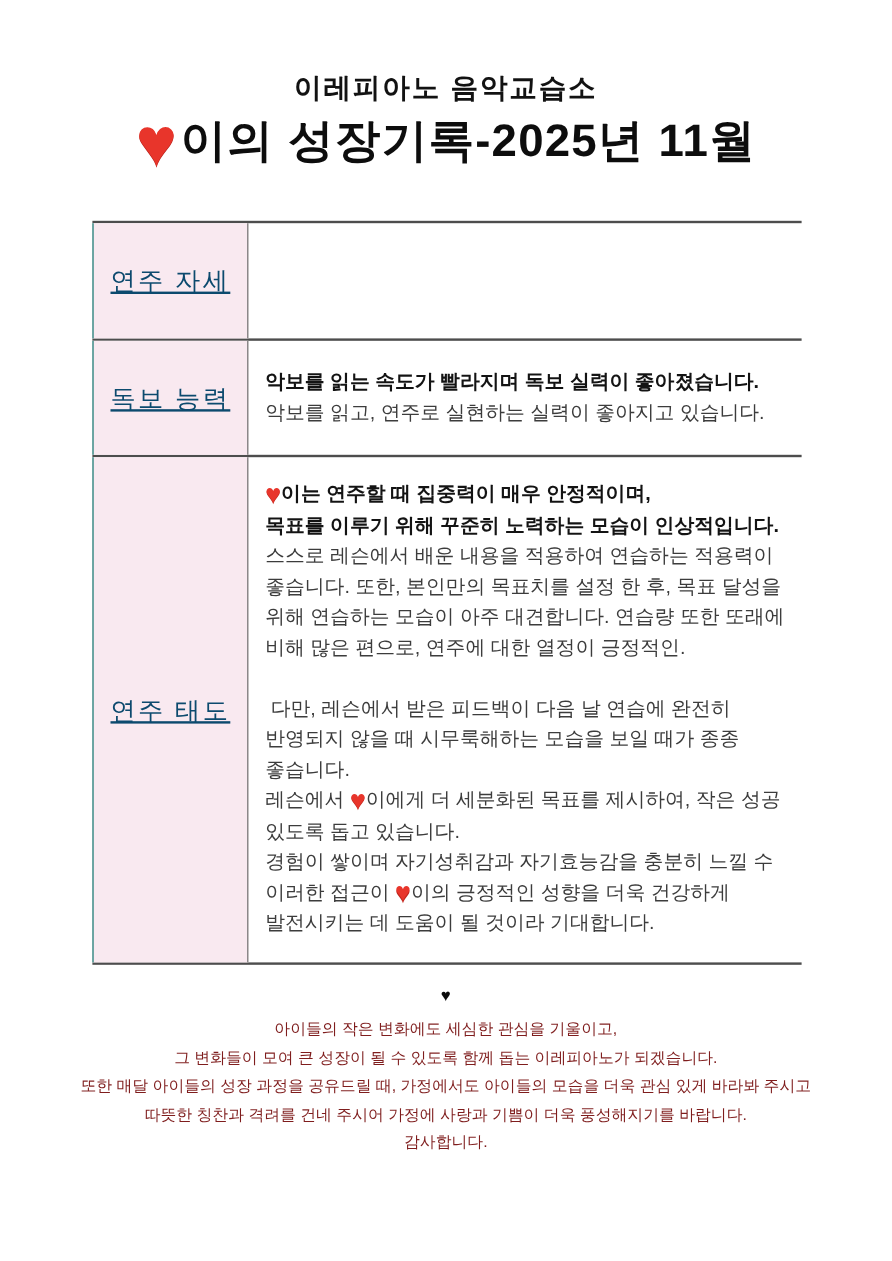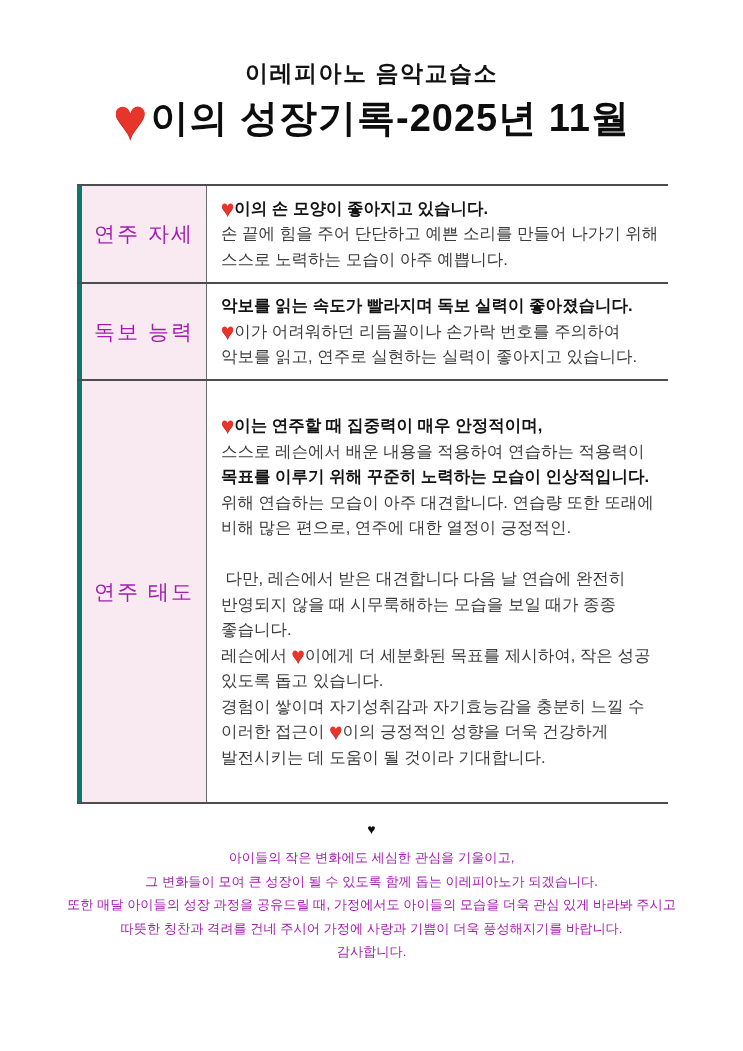--- a/index.html
+++ b/index.html
@@ -46,29 +46,30 @@
     left: 77px;
     top: 184px;
     width: 591px;
     border-top: 2px solid #4d4d4d;
   }
   .t-row { display: flex; border-bottom: 2px solid #4d4d4d; }
   .cell-label {
     flex: 0 0 130px;
     width: 130px;
     background: #f9e9f0;
-    border-left: 5px solid #0f766e;
+    border-left: 1px solid #0f766e;
     border-right: 1px solid #707070;
     display: flex;
     align-items: center;
     justify-content: center;
     font-size: 21px;
-    color: #a21caf;
+    color: #0c4a6e;
     letter-spacing: 2px;
     box-sizing: border-box;
+    text-decoration: underline;
   }
   .cell-content {
     flex: 1;
     box-sizing: border-box;
     padding: 8px 8px 8px 14px;
     display: flex;
     flex-direction: column;
     justify-content: center;
   }
   .t-row-1 { min-height: 96px; }
@@ -102,64 +103,59 @@
   .footer-heart {
     font-size: 14px;
     color: #0a0a0a;
     line-height: 1;
     margin-bottom: 10px;
   }
   .footer .line {
     font-size: 13.2px;
     line-height: 23.5px;
     min-height: 23.5px;
-    color: #a21caf;
+    color: #7f1d1d;
     text-align: center;
   }
 </style>
 </head>
 <body>
 
 <div class="page">
 
   <div class="header">
     <div class="academy">이레피아노 음악교습소</div>
     <div class="title-line">
       <span class="title-heart">♥</span>
       <span>이의 성장기록-2025년 11월</span>
     </div>
   </div>
 
   <div class="record-table">
     <div class="t-row t-row-1">
       <div class="cell-label">연주 자세</div>
-      <div class="cell-content">
-          <div class="line bold"><span class="rheart">♥</span>이의 손 모양이 좋아지고 있습니다.</div>
-          <div class="line">손 끝에 힘을 주어 단단하고 예쁜 소리를 만들어 나가기 위해</div>
-          <div class="line">스스로 노력하는 모습이 아주 예쁩니다.</div>
-        </div>
     </div>
     <div class="t-row t-row-2">
       <div class="cell-label">독보 능력</div>
       <div class="cell-content">
           <div class="line bold">악보를 읽는 속도가 빨라지며 독보 실력이 좋아졌습니다.</div>
-          <div class="line"><span class="rheart">♥</span>이가 어려워하던 리듬꼴이나 손가락 번호를 주의하여</div>
           <div class="line">악보를 읽고, 연주로 실현하는 실력이 좋아지고 있습니다.</div>
         </div>
     </div>
     <div class="t-row t-row-3">
       <div class="cell-label">연주 태도</div>
       <div class="cell-content">
           <div class="line bold"><span class="rheart">♥</span>이는 연주할 때 집중력이 매우 안정적이며,</div>
+          <div class="line bold">목표를 이루기 위해 꾸준히 노력하는 모습이 인상적입니다.</div>
           <div class="line">스스로 레슨에서 배운 내용을 적용하여 연습하는 적용력이</div>
-          <div class="line bold">목표를 이루기 위해 꾸준히 노력하는 모습이 인상적입니다.</div>
+          <div class="line">좋습니다. 또한, 본인만의 목표치를 설정 한 후, 목표 달성을</div>
           <div class="line">위해 연습하는 모습이 아주 대견합니다. 연습량 또한 또래에</div>
           <div class="line">비해 많은 편으로, 연주에 대한 열정이 긍정적인.</div>
           <div class="line">&nbsp;</div>
-          <div class="line"> 다만, 레슨에서 받은 대견합니다 다음 날 연습에 완전히</div>
+          <div class="line"> 다만, 레슨에서 받은 피드백이 다음 날 연습에 완전히</div>
           <div class="line">반영되지 않을 때 시무룩해하는 모습을 보일 때가 종종</div>
           <div class="line">좋습니다.</div>
           <div class="line">레슨에서 <span class="rheart">♥</span>이에게 더 세분화된 목표를 제시하여, 작은 성공</div>
           <div class="line">있도록 돕고 있습니다.</div>
           <div class="line">경험이 쌓이며 자기성취감과 자기효능감을 충분히 느낄 수</div>
           <div class="line">이러한 접근이 <span class="rheart">♥</span>이의 긍정적인 성향을 더욱 건강하게</div>
           <div class="line">발전시키는 데 도움이 될 것이라 기대합니다.</div>
         </div>
     </div>
   </div>

